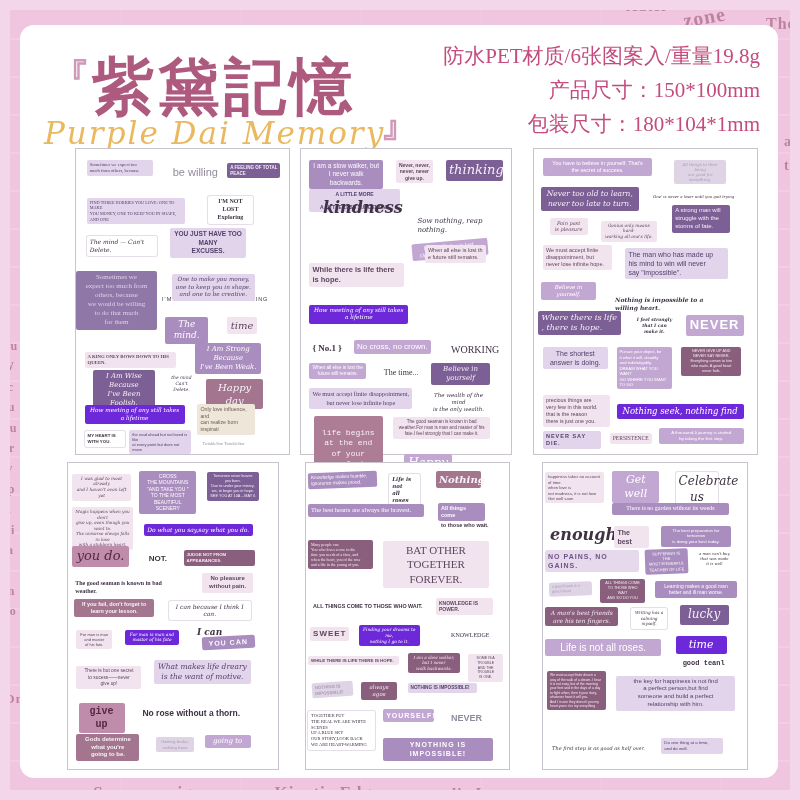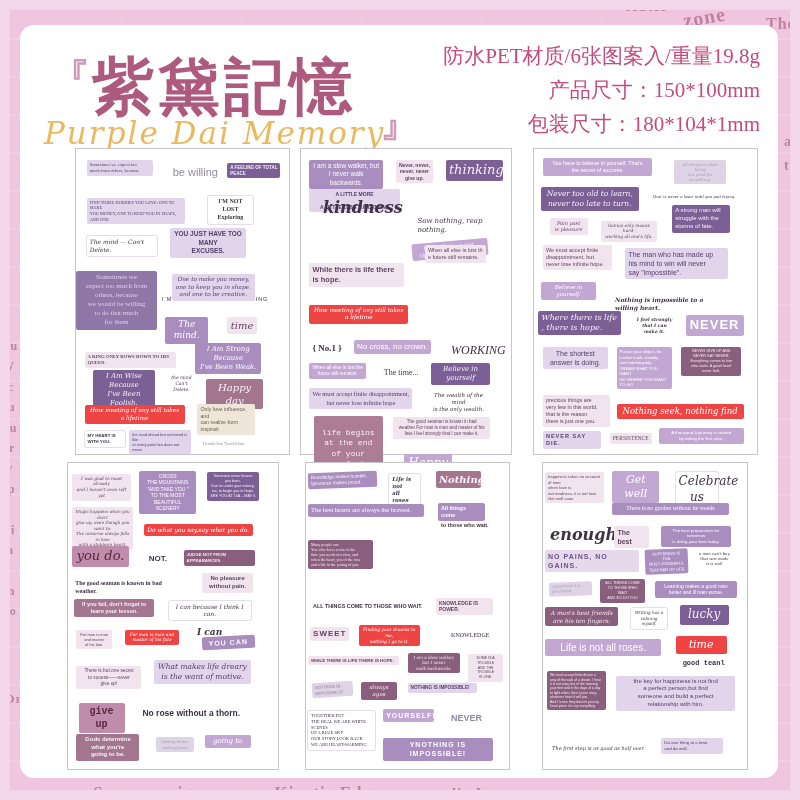--- a/index.html
+++ b/index.html
@@ -61,21 +61,21 @@
   }
   .c-a{background:#cdb7da;color:#4f3c63}
   .c-b{background:#a98dbf;color:#fdfbfe}
   .c-c{background:#7b5f95;color:#f4eef8}
   .c-d{background:#a3758f;color:#f8f2f6}
   .c-e{background:#8a5f7d;color:#f3e8ef}
   .c-f{background:#f2e4ee;color:#5d4660}
   .c-g{background:#ffffff;color:#3e3243;box-shadow:0 0 0 1px #e5dee8}
   .c-h{color:#3e3243}
   .c-i{color:#938b9c}
-  .c-j{background:#ef4444;color:#ffffff}
+  .c-j{background:#6d28d9;color:#ffffff}
   .c-k{background:#efe6da;color:#6b5a50}
   .c-m{background:#8f77a8;color:#ded2ea}
   .c-n{background:#ad7d95;color:#f8eff5}
   .c-o{background:#c3a7d3;color:#ffffff}
   .c-p{background:#e2d4eb;color:#54416a}
   .c-r{background:#c08cab;color:#53283f}
   .c-s{background:#e6d9ec;color:#6d5387}
   .c-faint{background:#ded4e6;color:#a79cb2}
   .f-scr{font-family:"DejaVu Serif",serif;font-style:italic}
   .f-ser{font-family:"Liberation Serif",serif}
@@ -187,21 +187,21 @@
       <div class="st c-h f-scr f-bold" style="left: 9%; top: 15.5%; font-size: 16px;">kindness</div>
       <div class="st c-h f-scr" style="left: 54%; top: 21.5%; width: 38%; font-size: 7px;">Sow nothing, reap nothing.</div>
       <div class="st c-o f-scr" style="left: 53%; top: 30%; width: 36%; font-size: 5px; transform: rotate(-5deg); text-align: center;">When all else is lost,
 the future still remains.</div>
       <div class="st c-f f-bold" style="left: 4%; top: 37.5%; width: 45%; font-size: 7.5px;">While there is life there is hope.</div>
       <div class="st c-f" style="left: 59%; top: 31.5%; width: 29%; font-size: 5.5px;">When all else is lost th
 e future still remains.</div>
       <div class="st c-j f-scr" style="left: 4%; top: 51%; width: 47%; font-size: 5.8px; text-align: center;">How meeting of any still takes a lifetime</div>
       <div class="st c-h f-ser f-bold" style="left: 4%; top: 63%; font-size: 9px;">{ No.1 }</div>
       <div class="st c-o" style="left: 25%; top: 62.5%; width: 37%; font-size: 8px; text-align: center;">No cross, no crown.</div>
-      <div class="st c-h f-ser" style="left: 70%; top: 63%; font-size: 12px; font-style: italic;">WORKING</div>
+      <div class="st c-h f-ser" style="left: 70%; top: 63%; font-size: 10px;">WORKING</div>
       <div class="st c-o" style="left: 4%; top: 70%; width: 27%; font-size: 4.8px; text-align: center;">When all else is lost the
 future still remains.</div>
       <div class="st c-h f-ser" style="left: 38%; top: 71%; font-size: 8px;">The time...</div>
       <div class="st c-c f-scr" style="left: 62%; top: 70%; width: 28%; font-size: 7px; text-align: center;">Believe in yourself</div>
       <div class="st c-p f-ser" style="left: 4%; top: 78.5%; width: 49%; font-size: 6.3px; text-align: center;">We must accept finite disappointment,
 but never lose infinite hope</div>
       <div class="st c-h f-scr" style="left: 60%; top: 79%; width: 30%; font-size: 5.5px; text-align: center;">The wealth of the mind
 is the only wealth.</div>
       <div class="st c-n f-mono f-pad" style="left: 6%; top: 87.5%; width: 33%; font-size: 8px; text-align: center;">life begins
 at the end
@@ -322,20 +322,23 @@
 all roses</div>
       <div class="st c-d f-scr f-bold" style="left: 64%; top: 2.5%; width: 22%; font-size: 10px; text-align: center;">Nothing</div>
       <div class="st c-b f-ser" style="left: 1%; top: 13.5%; width: 57%; font-size: 6.5px;">The best hearts are always the bravest.</div>
       <div class="st c-b f-bold" style="left: 65%; top: 13%; width: 23%; font-size: 5.5px;">All things come</div>
       <div class="st c-h f-bold" style="left: 65%; top: 18.5%; font-size: 5.5px;">to those who wait.</div>
       <div class="st c-e f-ser" style="left: 1%; top: 25%; width: 32%; font-size: 4px;">Many people can
 You who loves a rose to the
 time you needs of a time, and
 when the heart, you of the rose
 and a life in the young of you.</div>
+      <div class="st c-f f-ser" style="left: 38%; top: 25.5%; width: 52%; font-size: 11px; text-align: center;">BAT OTHER
+TOGETHER
+FOREVER.</div>
       <div class="st c-h f-bold" style="left: 2%; top: 45%; width: 58%; font-size: 5.4px;">ALL THINGS COME TO THOSE WHO WAIT.</div>
       <div class="st c-f f-bold" style="left: 64%; top: 44%; width: 28%; font-size: 5px;">KNOWLEDGE IS POWER.</div>
       <div class="st c-f f-bold f-caps" style="left: 2%; top: 53.5%; width: 19%; font-size: 8px;">SWEET</div>
       <div class="st c-j f-scr" style="left: 26%; top: 53%; width: 30%; font-size: 4.4px; text-align: center;">Finding your dreams to me,
 nothing I go to it.</div>
       <div class="st c-h f-ser" style="left: 70%; top: 54.5%; font-size: 6px;">KNOWLEDGE</div>
       <div class="st c-f f-bold" style="left: 1%; top: 63%; width: 45%; font-size: 4.4px;">WHILE THERE IS LIFE THERE IS HOPE.</div>
       <div class="st c-e f-scr" style="left: 50%; top: 62%; width: 26%; font-size: 4.2px; text-align: center;">I am a slow walker,
 but I never
 walk backwards.</div>

